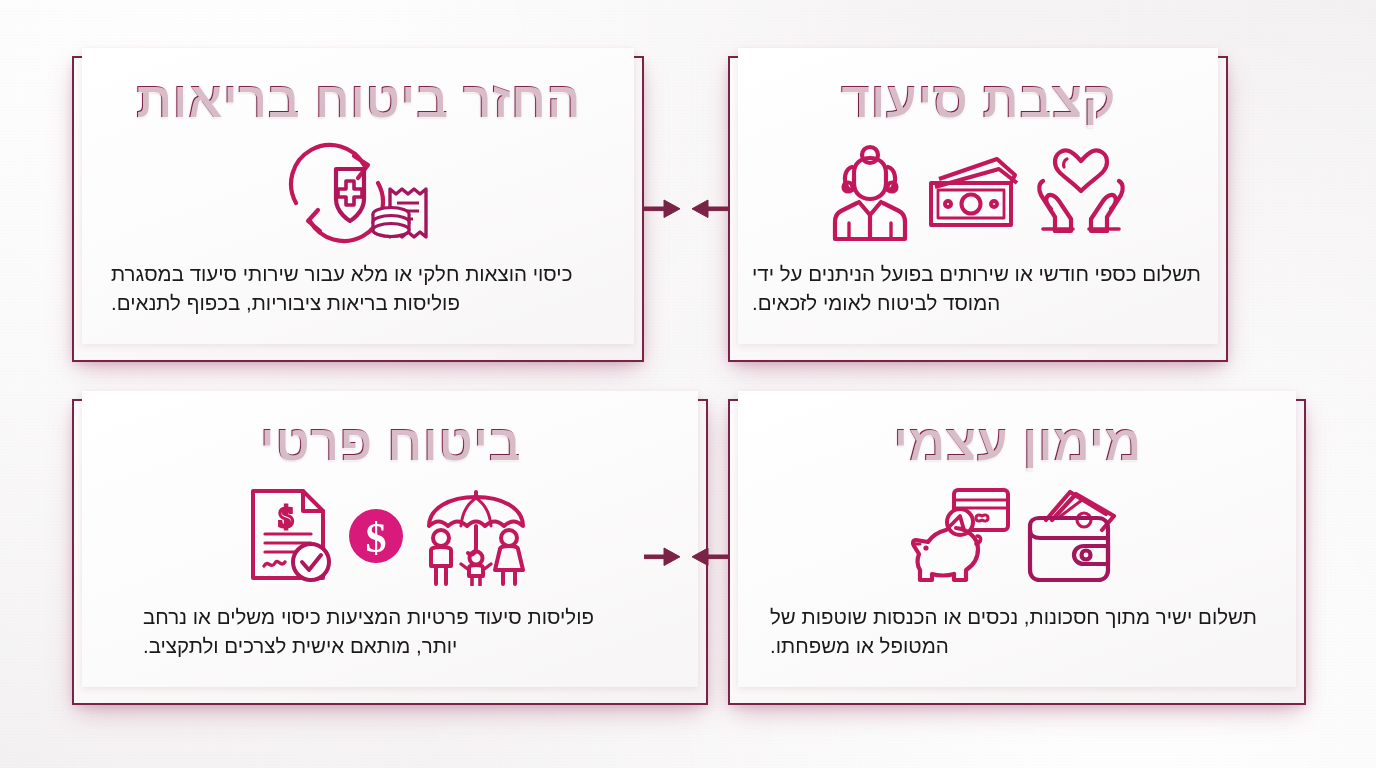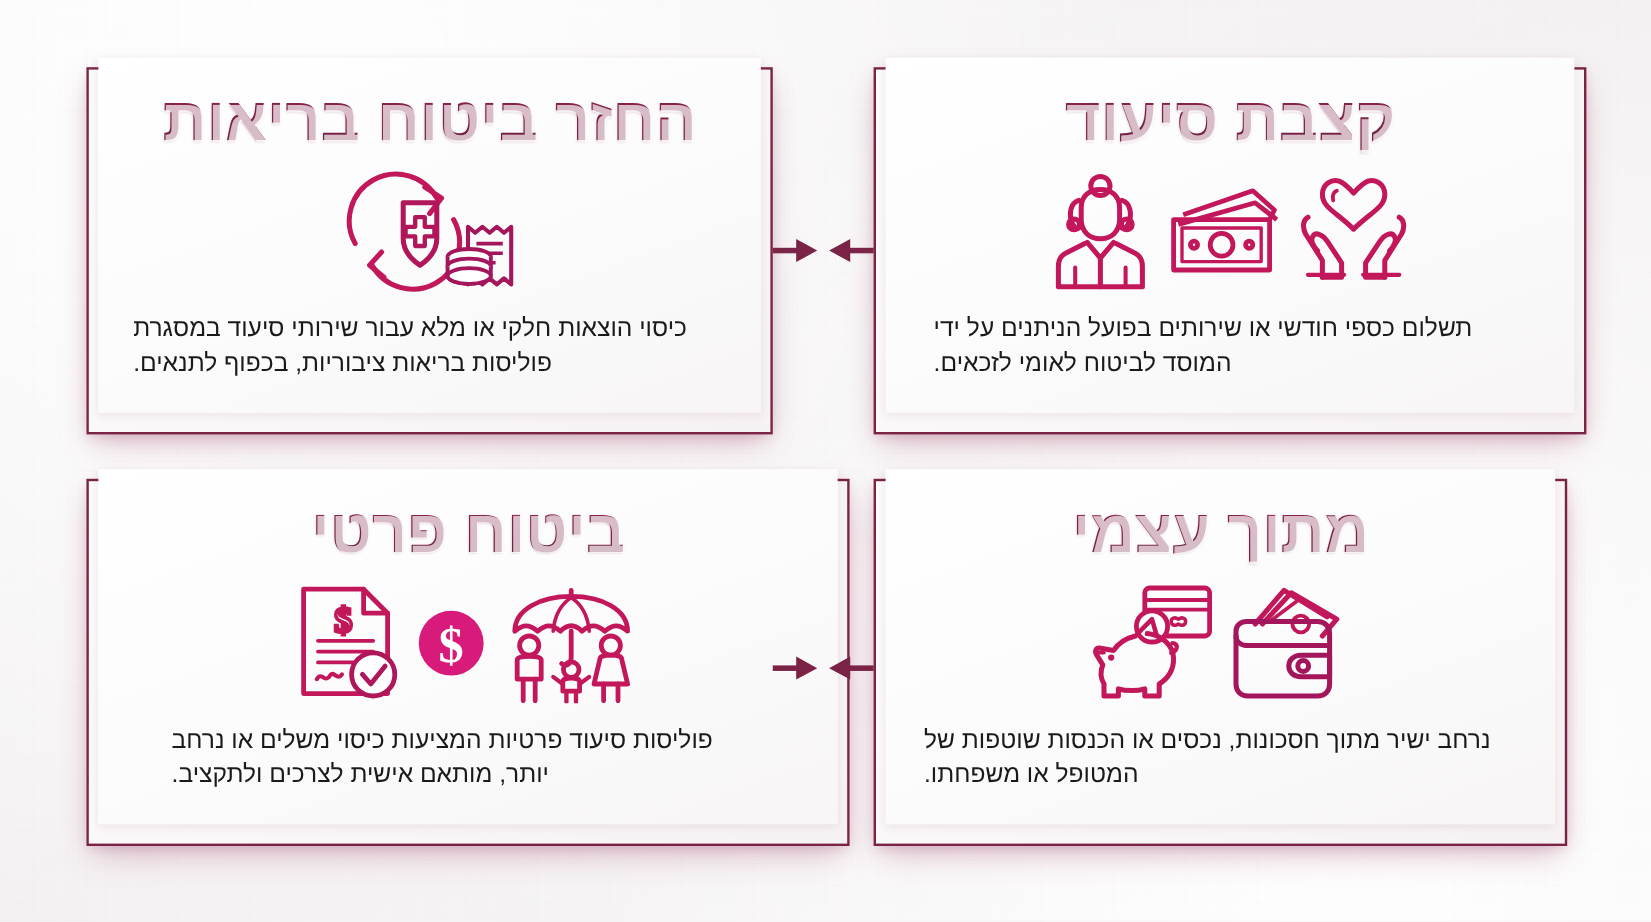--- a/index.html
+++ b/index.html
@@ -90,21 +90,21 @@
   
   .arrow-pair{
     position:absolute;
     display:flex;
     align-items:center;
     justify-content:center;
   }
 
   
   #card-health{ left:72px;  top:56px;  width:572px; height:306px; }
-  #card-allow { left:728px; top:56px;  width:594px; height:306px; }
+  #card-allow { left:728px; top:56px;  width:500px; height:306px; }
   #card-priv  { left:72px;  top:399px; width:636px; height:306px; }
   #card-self  { left:728px; top:399px; width:578px; height:306px; }
 
   #arrows-top    { left:644px; top:185px; width:84px; height:48px; }
   #arrows-bottom { left:644px; top:533px; width:84px; height:48px; }
 </style>
 </head>
 <body>
 
 <div id="bg-texture"></div>
@@ -252,21 +252,21 @@
           </g>
         </svg>
       </div>
       <div class="card-desc">פוליסות סיעוד פרטיות המציעות כיסוי משלים או נרחב יותר, מותאם אישית לצרכים ולתקציב.</div>
     </div>
   </div>
 
   <div class="card" id="card-self">
     <div class="frame"></div>
     <div class="panel">
-      <div class="card-title">מתוך עצמי</div>
+      <div class="card-title">מימון עצמי</div>
       <div class="icon-row">
         <svg width="110" height="100" viewBox="0 0 110 100">
           <g fill="none" stroke="#a3165c" stroke-width="4.2" stroke-linecap="round" stroke-linejoin="round">
 
             <path d="M30 34 L54 8 L92 30 L80 44" stroke="#c2185b"></path>
             <path d="M24 34 L48 6 L84 28" stroke="#c2185b"></path>
             <path d="M36 32 L60 14" stroke="#c2185b" stroke-width="3"></path>
             <circle cx="62" cy="34" r="7" stroke="#c2185b" stroke-width="3.2"></circle>
 
             <path d="M8 40 C8 35 12 32 17 32 L76 32 C82 32 86 36 86 42 L86 84 C86 90 82 94 76 94 L18 94 C12 94 8 90 8 84 Z"></path>
@@ -291,21 +291,21 @@
 
           <g fill="none" stroke="#c2185b" stroke-width="4.2" stroke-linecap="round" stroke-linejoin="round">
             <path d="M44 44 C36 46 30 50 26 56 L14 54 C11 54 10 57 12 60 L17 68 C15 73 15 79 18 84 L18 94 L30 94 L30 88 C36 90 46 90 52 88 L52 94 L64 94 L64 84 C72 79 76 71 76 63 C76 52 66 43 54 42"></path>
             <path d="M46 42 L58 30 L62 44" stroke-width="3.8"></path>
             <circle cx="24" cy="62" r="2.6" fill="#c2185b" stroke="none"></circle>
             <path d="M12 58 L18 58" stroke-width="3"></path>
             <path d="M74 58 C80 56 80 50 75 50" stroke-width="3.6"></path>
           </g>
         </svg>
       </div>
-      <div class="card-desc">נרחב ישיר מתוך חסכונות, נכסים או הכנסות שוטפות של המטופל או משפחתו.</div>
+      <div class="card-desc">תשלום ישיר מתוך חסכונות, נכסים או הכנסות שוטפות של המטופל או משפחתו.</div>
     </div>
   </div>
 
   <div class="arrow-pair" id="arrows-top">
     <svg width="84" height="48" viewBox="0 0 84 48">
       <g fill="#7a2346" stroke="#7a2346">
         <g>
           <rect x="-10" y="22" width="30" height="3.6"></rect>
           <path d="M20 15 L36 23.8 L20 32.5 Z" stroke-width="1"></path>
         </g>

